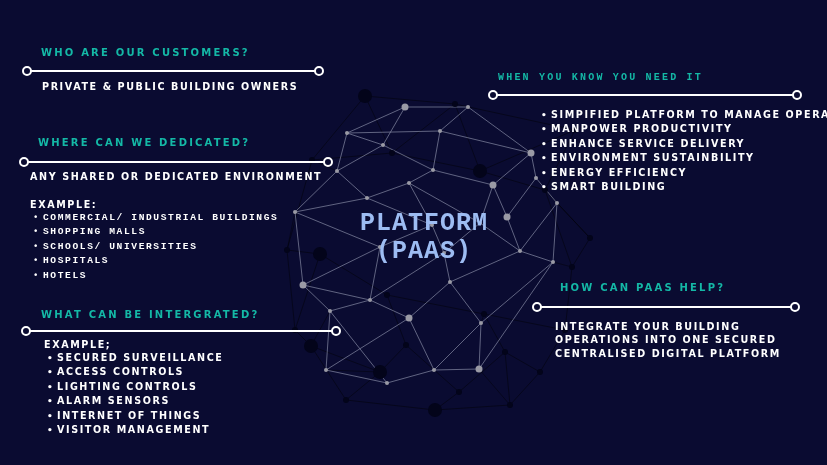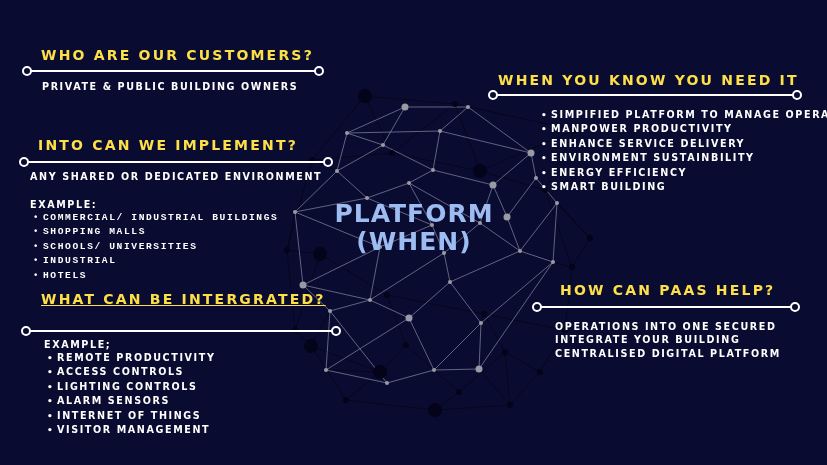--- a/index.html
+++ b/index.html
@@ -8,23 +8,23 @@
     background: #0a0b31;
     font-family: "DejaVu Sans", sans-serif;
     position: relative;
     color: #ffffff;
   }
   #network {
     position: absolute; left: 0; top: 0; width: 827px; height: 465px;
   }
   .heading {
     position: absolute;
-    color: #fde047;
+    color: #14b8a6;
     font-weight: bold;
-    font-size: 14px;
+    font-size: 10px;
     letter-spacing: 2.2px;
     white-space: nowrap;
     margin: 0;
   }
   .rule {
     position: absolute;
     height: 2px;
     background: #ffffff;
   }
   .rule .dot {
@@ -67,21 +67,22 @@
   }
   .center-title {
     position: absolute;
     left: 270px; top: 196px; width: 280px;
     text-align: center;
     color: #9dbcf2;
     font-weight: bold;
     font-size: 25px;
     line-height: 28px;
     letter-spacing: 1px;
-    margin: 4px;
+    margin: 14px;
+    font-family: Liberation Mono, monospace;
   }
   .center-title span { display: block; }
 </style>
 </head>
 <body>
 
 <svg id="network" xmlns="http://www.w3.org/2000/svg">
     <line x1="365" y1="96" x2="455" y2="104" stroke="#000000" stroke-opacity="0.55" stroke-width="0.8"></line>
     <line x1="365" y1="96" x2="312" y2="160" stroke="#000000" stroke-opacity="0.55" stroke-width="0.8"></line>
     <line x1="365" y1="96" x2="392" y2="153" stroke="#000000" stroke-opacity="0.55" stroke-width="0.8"></line>
@@ -244,71 +245,71 @@
     <circle cx="479" cy="369" r="3.5" fill="#9a9aa5"></circle>
   </svg>
 
 <h2 class="heading" style="left:41px; top:47px;">WHO ARE OUR CUSTOMERS?</h2>
 <div class="rule" style="left:30px; top:70px; width:286px;">
   <span class="dot left"></span>
   <span class="dot right"></span>
 </div>
 <p class="text" style="left:42px; top:80px;">PRIVATE &amp; PUBLIC BUILDING OWNERS</p>
 
-<h2 class="heading" style="left:38px; top:137px;">INTO CAN WE IMPLEMENT?</h2>
+<h2 class="heading" style="left:38px; top:137px;">WHERE CAN WE DEDICATED?</h2>
 <div class="rule" style="left:27px; top:161px; width:298px;">
   <span class="dot left"></span>
   <span class="dot right"></span>
 </div>
 <p class="text" style="left:30px; top:170px;">ANY SHARED OR DEDICATED ENVIRONMENT</p>
 <p class="text" style="left:30px; top:198px;">EXAMPLE:</p>
 <ul class="bullets" style="left:33px; top:211px;font-family:Liberation Mono, monospace;">
   <li>COMMERCIAL/ INDUSTRIAL BUILDINGS</li>
   <li>SHOPPING MALLS</li>
   <li>SCHOOLS/ UNIVERSITIES</li>
-  <li>INDUSTRIAL</li>
+  <li>HOSPITALS</li>
   <li>HOTELS</li>
 </ul>
 
-<h2 class="heading" style="left:41px; top:291px;text-decoration:underline;">WHAT CAN BE INTERGRATED?</h2>
+<h2 class="heading" style="left:41px; top:309px;">WHAT CAN BE INTERGRATED?</h2>
 <div class="rule" style="left:29px; top:330px; width:304px;">
   <span class="dot left"></span>
   <span class="dot right"></span>
 </div>
 <p class="text" style="left:44px; top:338px;">EXAMPLE;</p>
 <ul class="bullets" style="left:47px; top:351px;">
-  <li>REMOTE PRODUCTIVITY</li>
+  <li>SECURED SURVEILLANCE</li>
   <li>ACCESS CONTROLS</li>
   <li>LIGHTING CONTROLS</li>
   <li>ALARM SENSORS</li>
   <li>INTERNET OF THINGS</li>
   <li>VISITOR MANAGEMENT</li>
 </ul>
 
-<h2 class="heading" style="left:498px; top:72px;">WHEN YOU KNOW YOU NEED IT</h2>
+<h2 class="heading" style="left:498px; top:72px;font-family:Liberation Mono, monospace;">WHEN YOU KNOW YOU NEED IT</h2>
 <div class="rule" style="left:496px; top:94px; width:298px;">
   <span class="dot left"></span>
   <span class="dot right"></span>
 </div>
 <ul class="bullets" style="left:541px; top:108px;">
   <li>SIMPIFIED PLATFORM TO MANAGE OPERATION</li>
   <li>MANPOWER PRODUCTIVITY</li>
   <li>ENHANCE SERVICE DELIVERY</li>
   <li>ENVIRONMENT SUSTAINBILITY</li>
   <li>ENERGY EFFICIENCY</li>
   <li>SMART BUILDING</li>
 </ul>
 
 <h1 class="center-title">
   <span>PLATFORM</span>
-  <span>(WHEN)</span>
+  <span>(PAAS)</span>
 </h1>
 
 <h2 class="heading" style="left:560px; top:282px;">HOW CAN PAAS HELP?</h2>
 <div class="rule" style="left:540px; top:306px; width:252px;">
   <span class="dot left"></span>
   <span class="dot right"></span>
 </div>
 <div class="text" style="left:555px; top:320px;">
+  <div>INTEGRATE YOUR BUILDING</div>
   <div>OPERATIONS INTO ONE SECURED</div>
-  <div>INTEGRATE YOUR BUILDING</div>
   <div>CENTRALISED DIGITAL PLATFORM</div>
 </div>
 
 </body></html>

